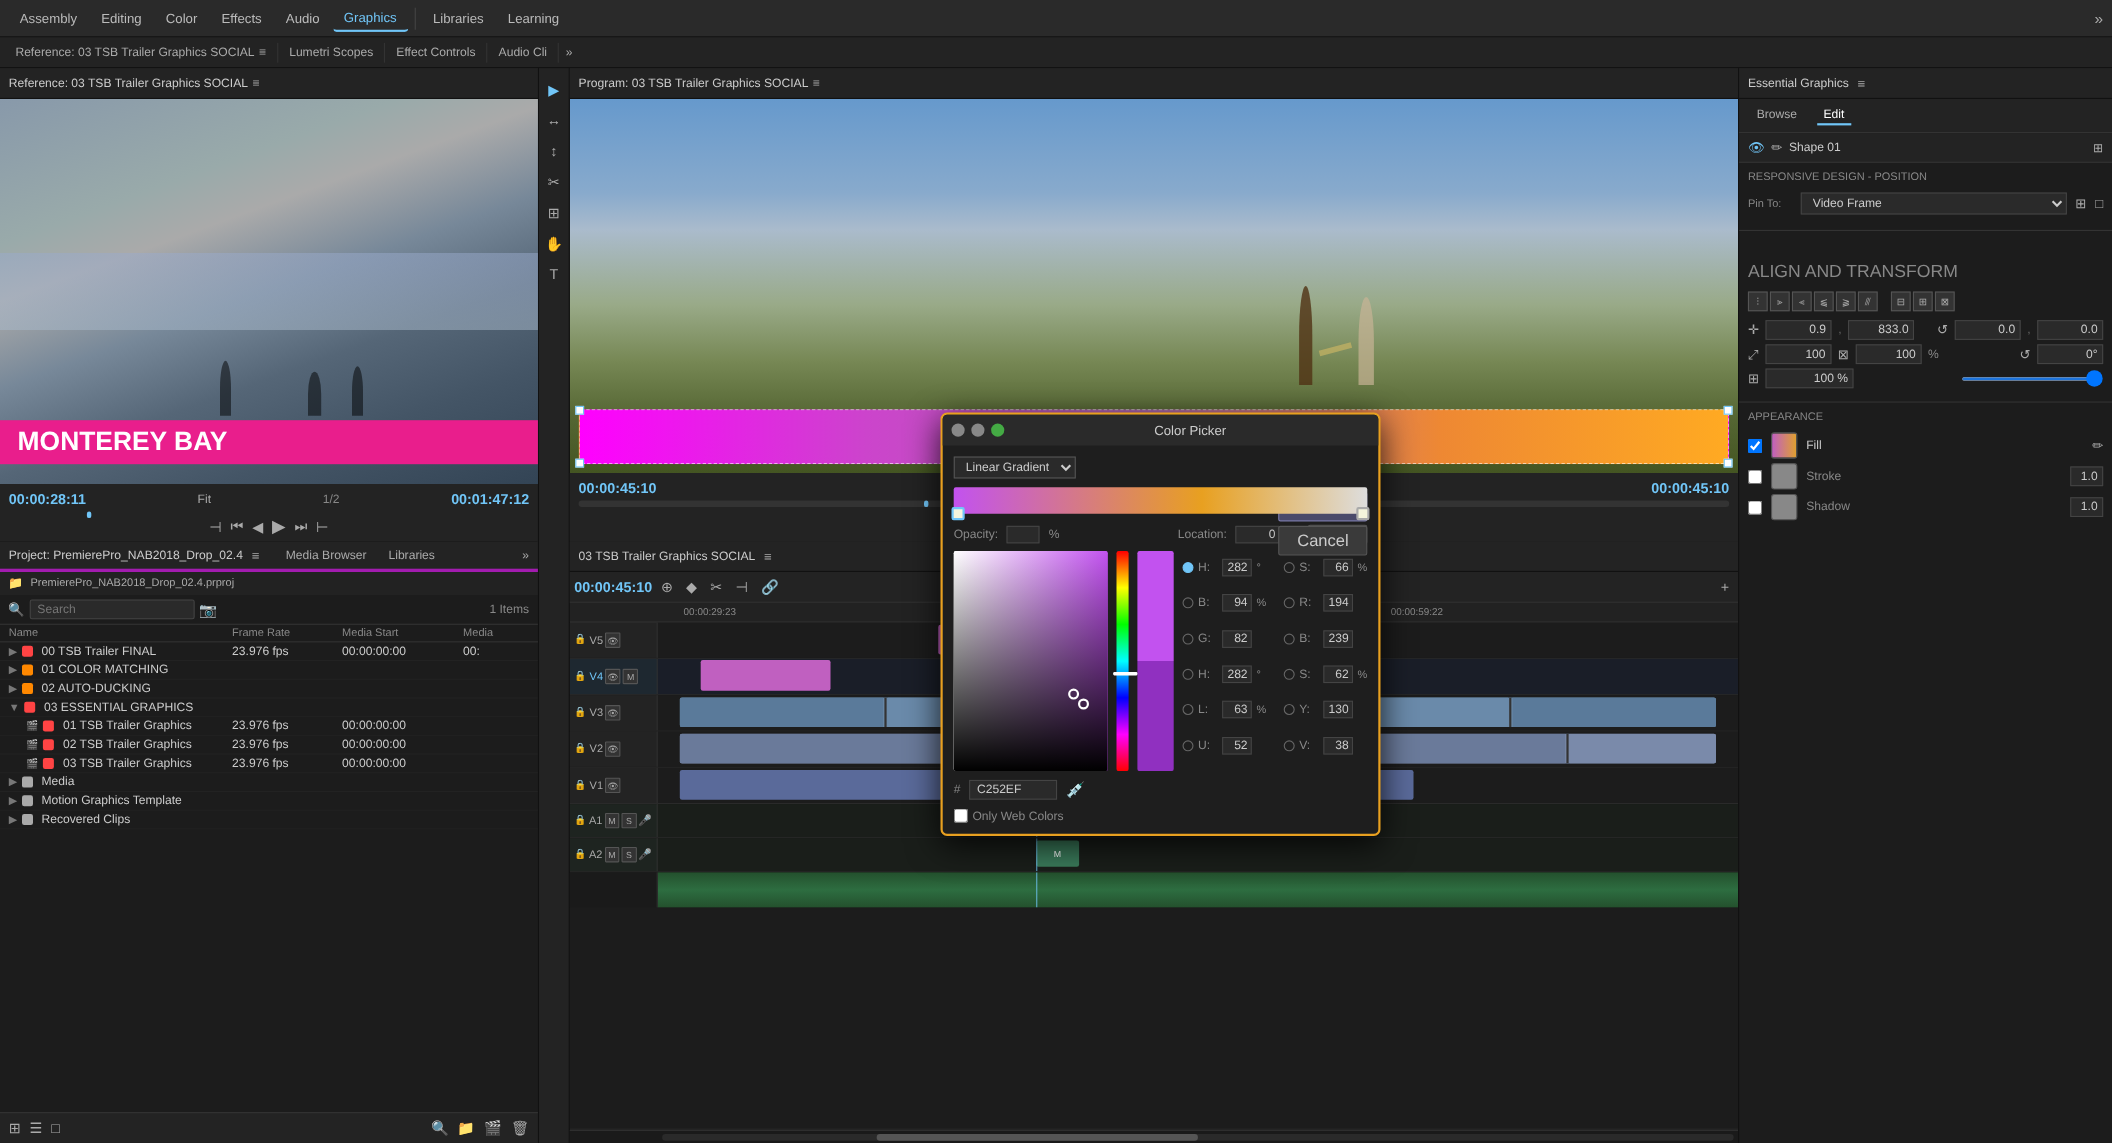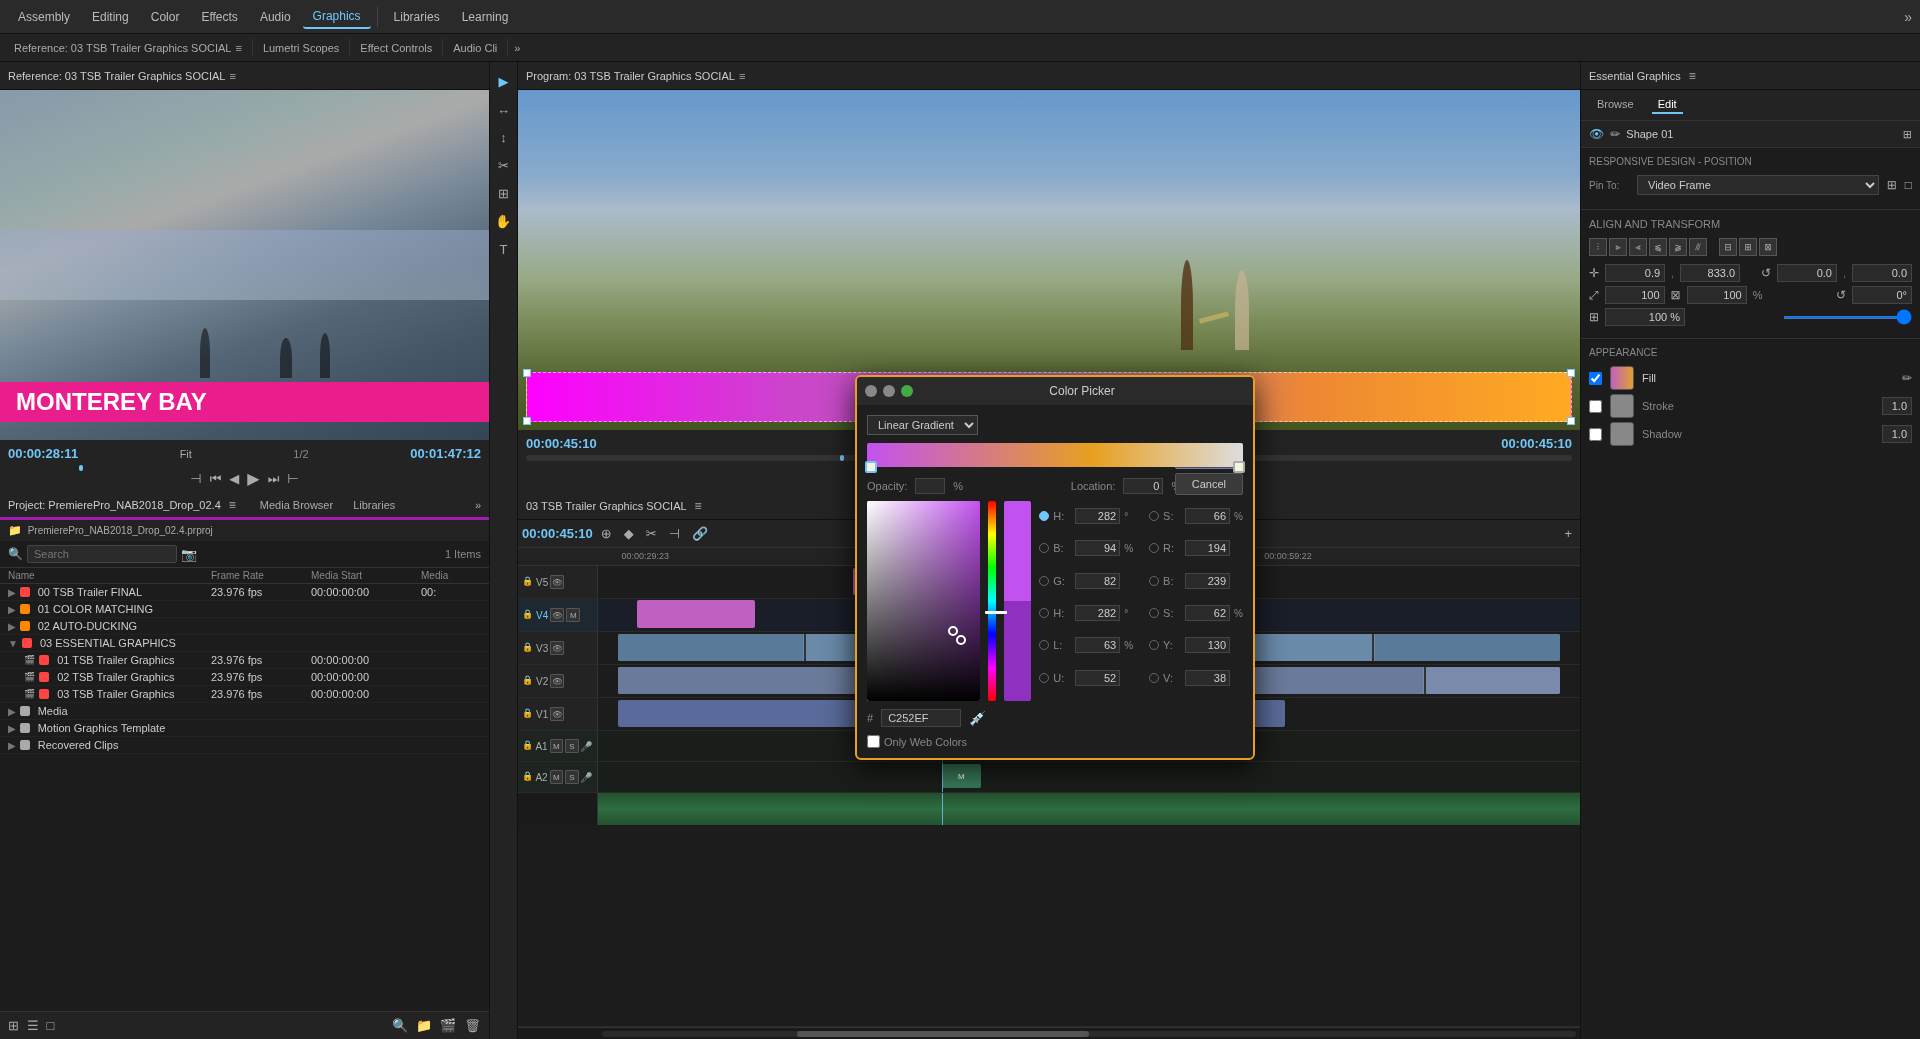--- a/index.html
+++ b/index.html
@@ -110,27 +110,27 @@
     #cp-hue-strip { width: 16px; height: 200px; background: linear-gradient(to bottom, #ff0000, #ffff00, #00ff00, #00ffff, #0000ff, #ff00ff, #ff0000); border-radius: 2px; cursor: pointer; position: relative; }
     .hue-marker { position: absolute; left: -3px; width: 22px; height: 3px; background: #fff; border-radius: 1px; top: 55%; }
     #cp-preview { width: 50px; height: 200px; display: flex; flex-direction: column; }
     .cp-preview-new { flex: 1; background: #c252ef; border-radius: 2px 2px 0 0; }
     .cp-preview-old { flex: 1; background: #9030c0; border-radius: 0 0 2px 2px; }
     #cp-values { display: grid; grid-template-columns: 1fr 1fr; gap: 2px 16px; margin-bottom: 8px; }
     .cp-val-row { display: flex; align-items: center; gap: 4px; font-size: 11px; }
     .cp-val-radio { width: 10px; height: 10px; border-radius: 50%; border: 1px solid #666; cursor: pointer; flex-shrink: 0; }
     .cp-val-radio.active { background: #71c6f8; border-color: #71c6f8; }
     .cp-val-label { color: #888; width: 18px; }
-    .cp-val-input { background: #2a2a2a; border: 1px solid #444; color: #ccc; width: 45px; padding: 1px 3px; font-size: 11px; text-align: right; }
+    .cp-val-input { background: #2a2a2a; border: 1px solid #444; color: #ccc; width: 27px; padding: 1px 3px; font-size: 11px; text-align: right; }
     #cp-hex-row { display: flex; align-items: center; gap: 8px; margin-bottom: 8px; }
     .cp-hex-label { color: #888; font-size: 11px; }
     .cp-hex-input { background: #2a2a2a; border: 1px solid #444; color: #ccc; padding: 2px 6px; font-size: 11px; width: 80px; }
     #cp-checkbox-row { display: flex; align-items: center; gap: 4px; font-size: 11px; color: #888; }
     #cp-buttons { display: flex; flex-direction: column; gap: 4px; position: absolute; top: 42px; right: 10px; }
-    .cp-btn { padding: 4px 16px; background: #3a3a3a; border: 1px solid #555; color: #ccc; cursor: pointer; border-radius: 2px; font-size: 11px; text-align: center; }
+    .cp-btn { padding: 4px 16px; background: #3a3a3a; border: 1px solid #555; color: #ccc; cursor: pointer; border-radius: 2px; font-size: 15px; text-align: center; }
     .cp-btn.primary { background: #4a4a6a; border-color: #7a7aaa; }
     #cp-delete-btn { background: #3a3a3a; border: 1px solid #555; color: #ccc; padding: 2px 10px; font-size: 11px; cursor: pointer; border-radius: 2px; }
 
     
     #timeline-time-display { color: #71c6f8; font-size: 13px; font-weight: bold; }
     .track-row { display: flex; border-bottom: 1px solid #2a2a2a; }
     .track-left { width: 80px; min-width: 80px; background: #232323; border-right: 1px solid #333; display: flex; align-items: center; padding: 0 4px; gap: 2px; height: 32px; font-size: 10px; color: #aaa; }
     .track-right { flex: 1; height: 32px; background: #1c1c1c; position: relative; overflow: hidden; }
     .track-row.audio-row .track-left { height: 30px; background: #1e2420; }
     .track-row.audio-row .track-right { height: 30px; background: #1a1e1a; }
@@ -632,21 +632,21 @@
         <span class="pin-label">Pin To:</span>
         <select class="pin-select">
           <option>Video Frame</option>
         </select>
         <span style="color:#aaa;font-size:12px;">⊞</span>
         <span style="color:#aaa;font-size:12px;">□</span>
       </div>
     </div>
 
     <div style="padding:8px;border-bottom:1px solid #333;">
-      <div style="color:#888;font-size:11px;margin-bottom:8px;text-transform:uppercase;">Align and Transform</div>
+      <div style="color:#888;font-size:16px;margin-bottom:8px;text-transform:uppercase;margin-top:21px;">Align and Transform</div>
 
       <div class="align-icons" style="margin-bottom:8px;">
         <div class="align-icon">⫶</div>
         <div class="align-icon">⫸</div>
         <div class="align-icon">⫷</div>
         <div class="align-icon">⫹</div>
         <div class="align-icon">⫺</div>
         <div class="align-icon">⫻</div>
         <div style="width:8px;"></div>
         <div class="align-icon">⊟</div>

